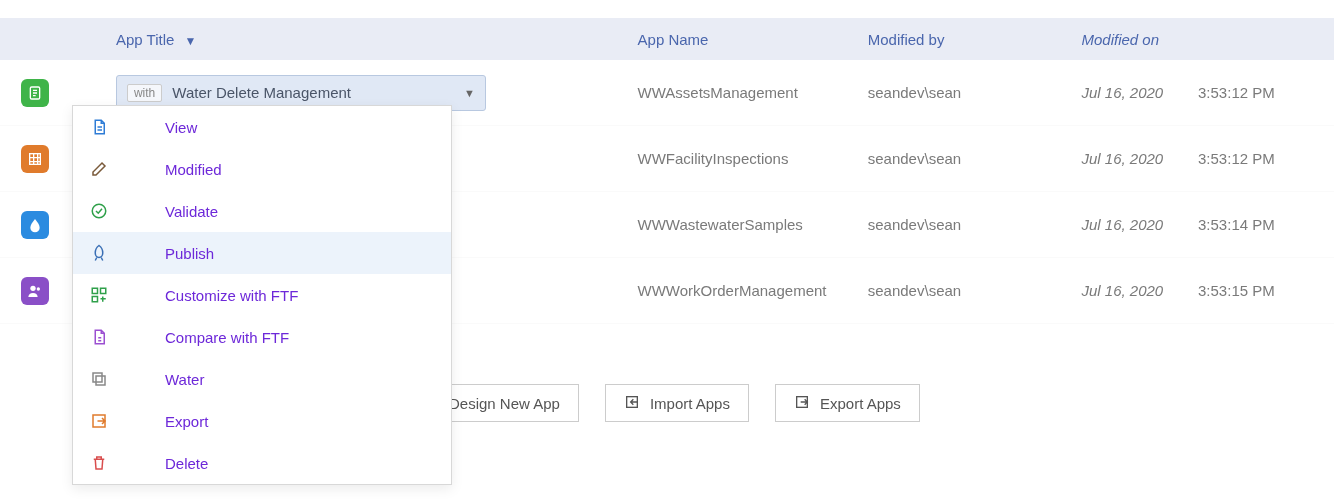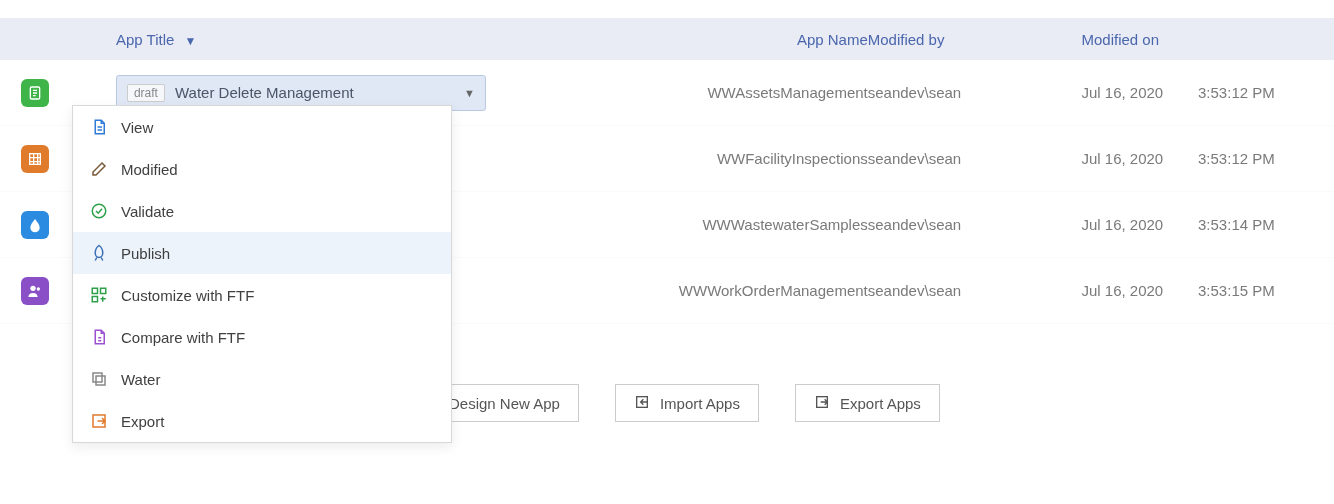--- a/index.html
+++ b/index.html
@@ -16,23 +16,23 @@
     display: flex;
     align-items: center;
     height: 42px;
     background: #e9ecf5;
     color: #4a66ad;
     font-size: 15px;
     margin-top: 18px;
   }
   .col-icon { width: 72px; }
   .col-apptitle { width: 543px; padding-left: 6px; margin-left: 40px; }
-  .col-appname { width: 237px; text-align: right; }
+  .col-appname { width: 237px; }
   .col-modby { width: 220px; }
-  .col-moddate { width: 120px; }
+  .col-moddate { width: 120px; font-style: italic; }
   .col-modtime { width: 140px; }
   .sort-indicator { margin-left: 6px; font-size: 12px; }
   .row {
     display: flex;
     align-items: center;
     height: 66px;
     border-bottom: 1px solid #fafafa;
     color: #7a7a7a;
   }
   .row .col-icon { display:flex; justify-content:center; align-items:center; }
@@ -73,31 +73,32 @@
     background: #fff;
     border: 1px solid #d8d8d8;
     box-shadow: 0 4px 12px rgba(0,0,0,0.08);
     z-index: 10;
   }
   .menu-item {
     display:flex; align-items:center;
     height: 42px;
     padding: 0 14px;
     font-size: 15px;
-    color: #404040;
+    color: #6d28d9;
     cursor: pointer;
+    gap: 44px;
   }
   .menu-item.highlight { background: #ecf3fb; }
   .menu-item .mi-icon { width: 24px; display:flex; justify-content:center; margin-right:10px; }
   .action-bar {
     position: absolute;
     top: 384px;
     left: 440px;
     display:flex;
-    gap: 36px;
+    gap: 26px;
   }
   .btn {
     height: 38px;
     border: 1px solid #ccc;
     background:#fff;
     padding: 0 18px;
     display:flex; align-items:center;
     font-size:15px;
     color:#555;
     gap:10px;
@@ -124,21 +125,21 @@
   <div class="col-icon">
     <div class="row-icon" style="background:#3fb449">
       <svg width="16" height="16" viewBox="0 0 24 24" fill="none" stroke="#fff" stroke-width="2">
           <rect x="5" y="3" width="14" height="18" rx="2"></rect>
           <path d="M9 8h6M9 12h6M9 16h4"></path>
         </svg>
     </div>
   </div>
   <div class="col-apptitle">
     <div class="title-cell">
-      <span class="badge">draft</span>
+      <span class="badge">with</span>
       <span>Water Delete Management</span>
       <span class="chev">▼</span>
     </div>
   </div>
   <div class="col-appname">WWAssetsManagement</div>
   <div class="col-modby">seandev\sean</div>
   <div class="col-moddate">Jul 16, 2020</div>
   <div class="col-modtime">3:53:12 PM</div>
 </div>
 
@@ -259,20 +260,28 @@
   </div>
   <div class="menu-item">
     <span class="mi-icon">
       <svg width="18" height="18" viewBox="0 0 24 24" fill="none" stroke="#e07b2c" stroke-width="2">
           <rect x="4" y="4" width="16" height="16"></rect>
           <path d="M10 12h10M16 8l4 4-4 4"></path>
         </svg>
     </span>
     <span>Export</span>
   </div>
+  <div class="menu-item">
+    <span class="mi-icon">
+      <svg width="18" height="18" viewBox="0 0 24 24" fill="none" stroke="#d94d4d" stroke-width="2">
+          <path d="M5 7h14M9 7V4h6v3M7 7l1 13h8l1-13"></path>
+        </svg>
+    </span>
+    <span>Delete</span>
+  </div>
 </div>
 
 <div class="action-bar">
   <div class="btn" style="padding-left:8px">
     <span>Design New App</span>
   </div>
   <div class="btn">
     <span>
       <svg width="16" height="16" viewBox="0 0 24 24" fill="none" stroke="#555" stroke-width="2">
           <rect x="4" y="4" width="16" height="16"></rect>

